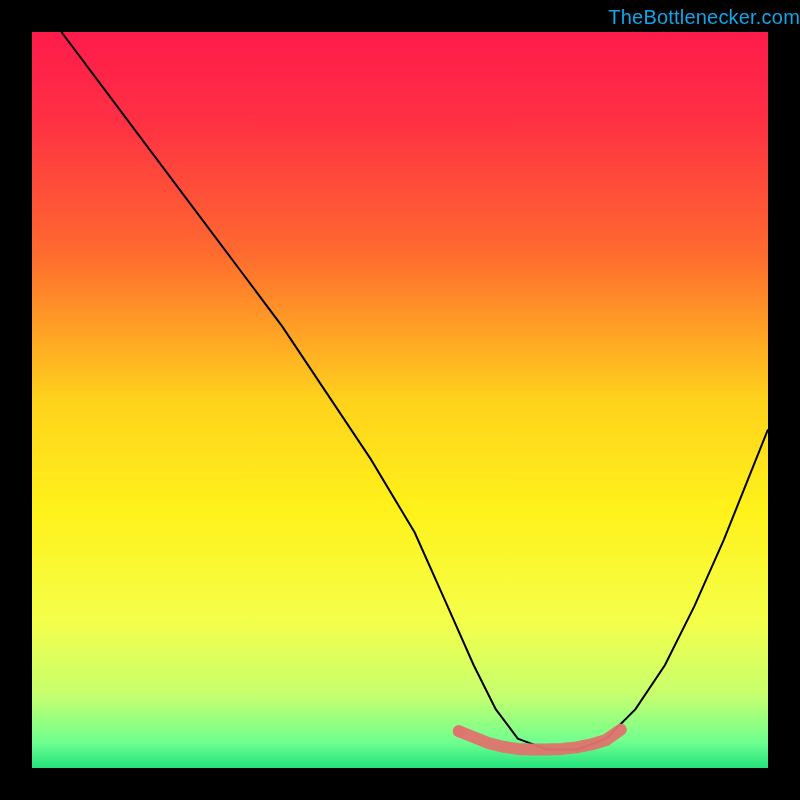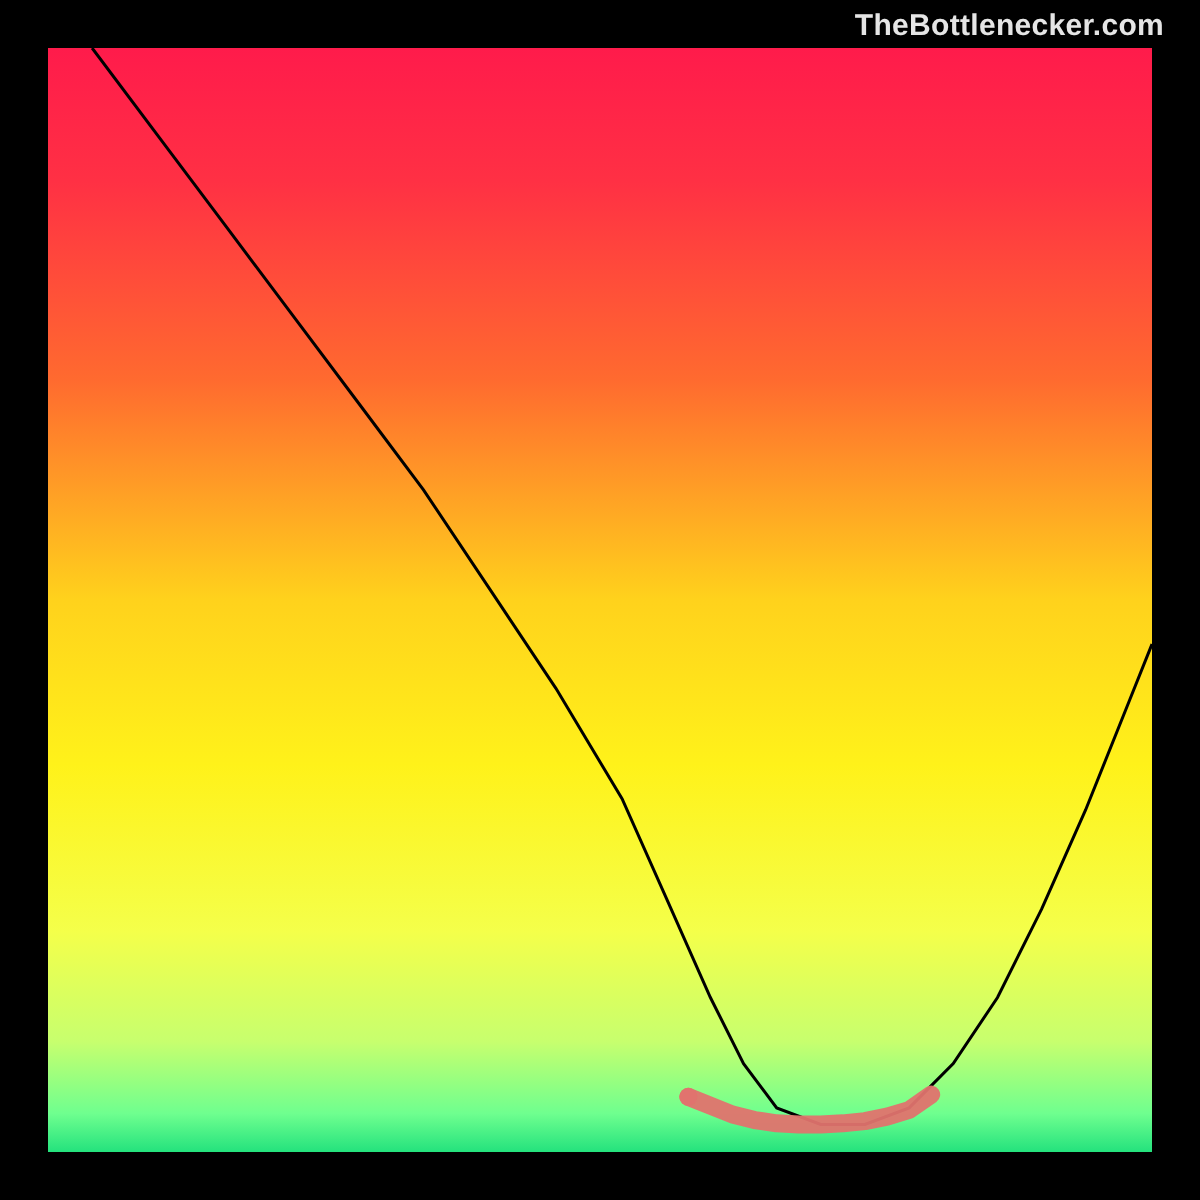--- a/index.html
+++ b/index.html
@@ -13,24 +13,24 @@
   }
   .frame {
     position: relative;
     width: 800px;
     height: 800px;
     background: #000;
   }
   .watermark {
     position: absolute;
     top: 6px;
-    right: 24px;
-    color: #e5e5e5;
+    right: 0;
+    color: #0ea5e9;
     font-size: 20px;
-    font-weight: 700;
+    font-weight: 400;
     letter-spacing: 0.2px;
     z-index: 30;
   }
   
   svg.chart {
     position: absolute;
     inset: 0;
     width: 800px;
     height: 800px;
   }

